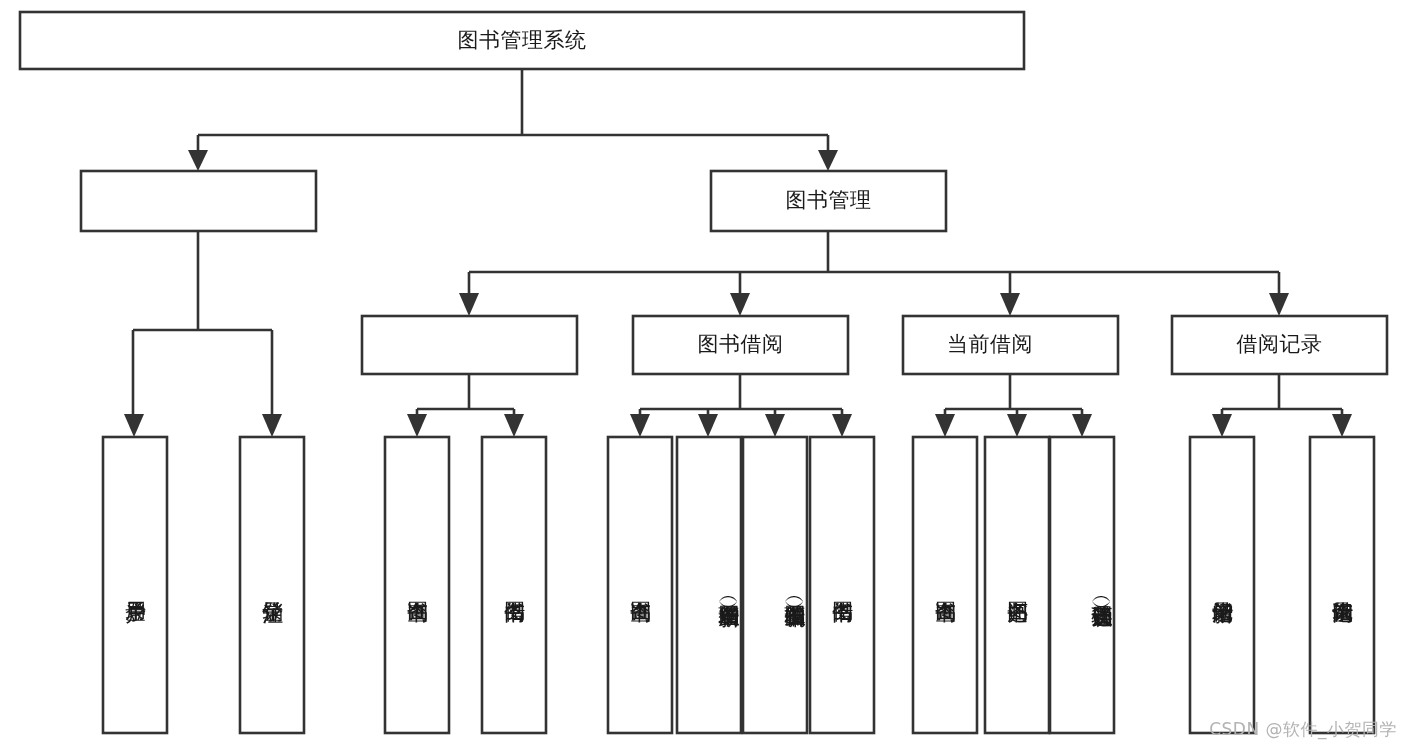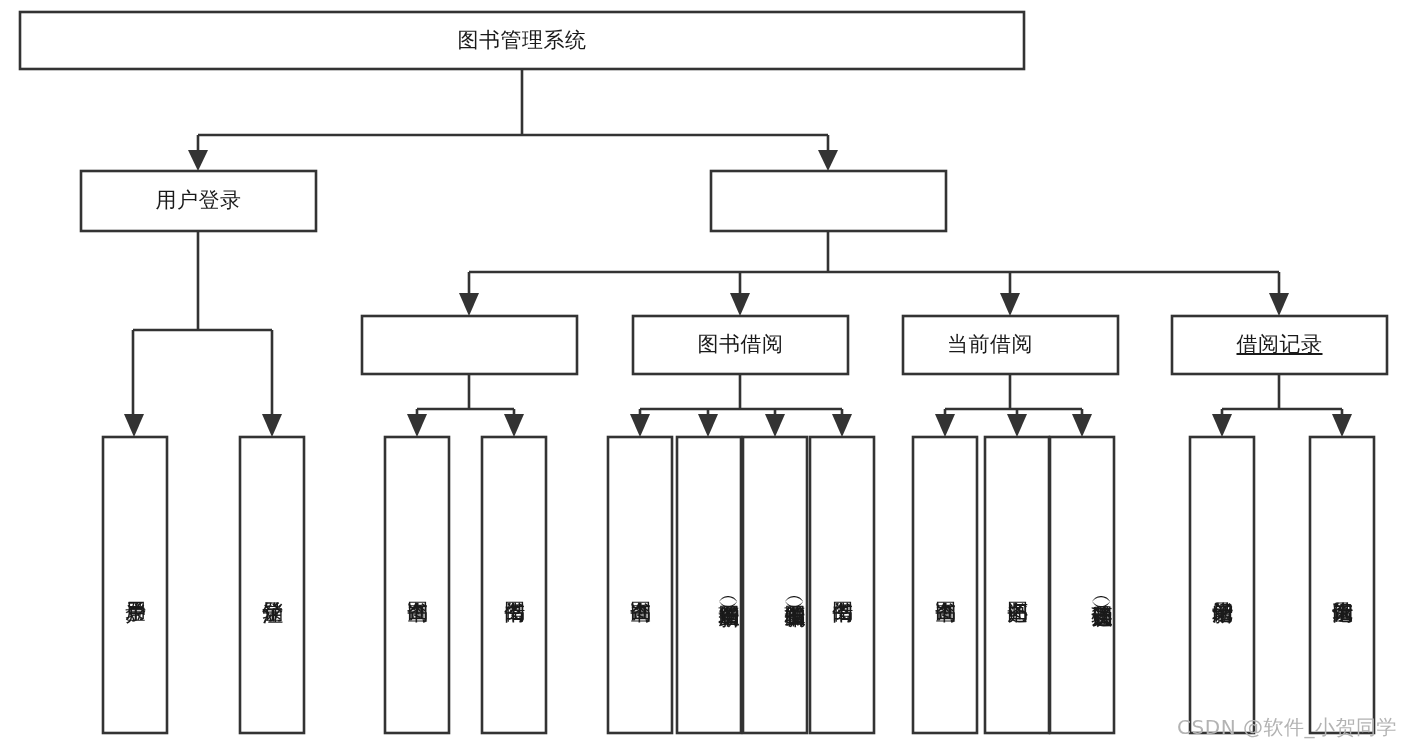--- a/index.html
+++ b/index.html
@@ -64,21 +64,21 @@
     text-orientation: upright;
     -webkit-writing-mode: vertical-rl;
     white-space: nowrap;
     pointer-events: none;
   }
   .watermark {
     position: absolute;
     right: 8px;
     bottom: 6px;
     color: #b3b3b3;
-    font-size: 20px;
+    font-size: 17px;
     letter-spacing: 0.5px;
     white-space: nowrap;
   }
 </style>
 </head>
 <body>
 
 <div id="diagram-root">
 
   <svg class="canvas" viewBox="0 0 1405 747">
@@ -141,25 +141,25 @@
     <polygon class="arrow-head" points="1072,414 1092,414 1082,437"></polygon>
 
     <path class="connector" d="M 1279 374 L 1279 409 M 1222 409 L 1342 409 M 1222 409 L 1222 418 M 1342 409 L 1342 418"></path>
     <polygon class="arrow-head" points="1212,414 1232,414 1222,437"></polygon>
     <polygon class="arrow-head" points="1332,414 1352,414 1342,437"></polygon>
 
   </svg>
 
   <div class="node-label-h" style="left:20px; top:12px; width:1004px; height:57px;">图书管理系统</div>
 
-  <div class="node-label-h" style="left:81px; top:171px; width:235px; height:60px;">用户登录</div>
+  <div class="node-label-h" style="left:711px; top:171px; width:235px; height:60px;">图书管理</div>
 
   <div class="node-label-h" style="left:633px; top:316px; width:215px; height:58px;">图书借阅</div>
   <div class="node-label-h" style="left:903px; top:316px; width:174px; height:58px;">当前借阅</div>
-  <div class="node-label-h" style="left:1172px; top:316px; width:215px; height:58px;text-decoration:underline;">借阅记录</div>
+  <div class="node-label-h" style="left:1172px; top:316px; width:215px; height:58px;">借阅记录</div>
 
   <div class="node-label-v" style="left:103px; top:437px; width:64px; height:296px;">用户登录</div>
   <div class="node-label-v" style="left:240px; top:437px; width:64px; height:296px;">注销登录</div>
 
   <div class="node-label-v" style="left:385px; top:437px; width:64px; height:296px;">查询图书</div>
   <div class="node-label-v" style="left:482px; top:437px; width:64px; height:296px;">借阅图书</div>
 
   <div class="node-label-v" style="left:608px; top:437px; width:64px; height:296px;">查询图书</div>
   <div class="node-label-v" style="left:677px; top:437px; width:64px; height:296px; align-items:flex-start; padding-top:8px; box-sizing:border-box;">新增图书（管理员）</div>
   <div class="node-label-v" style="left:743px; top:437px; width:64px; height:296px; align-items:flex-start; padding-top:8px; box-sizing:border-box;">编辑图书（管理员）</div>

